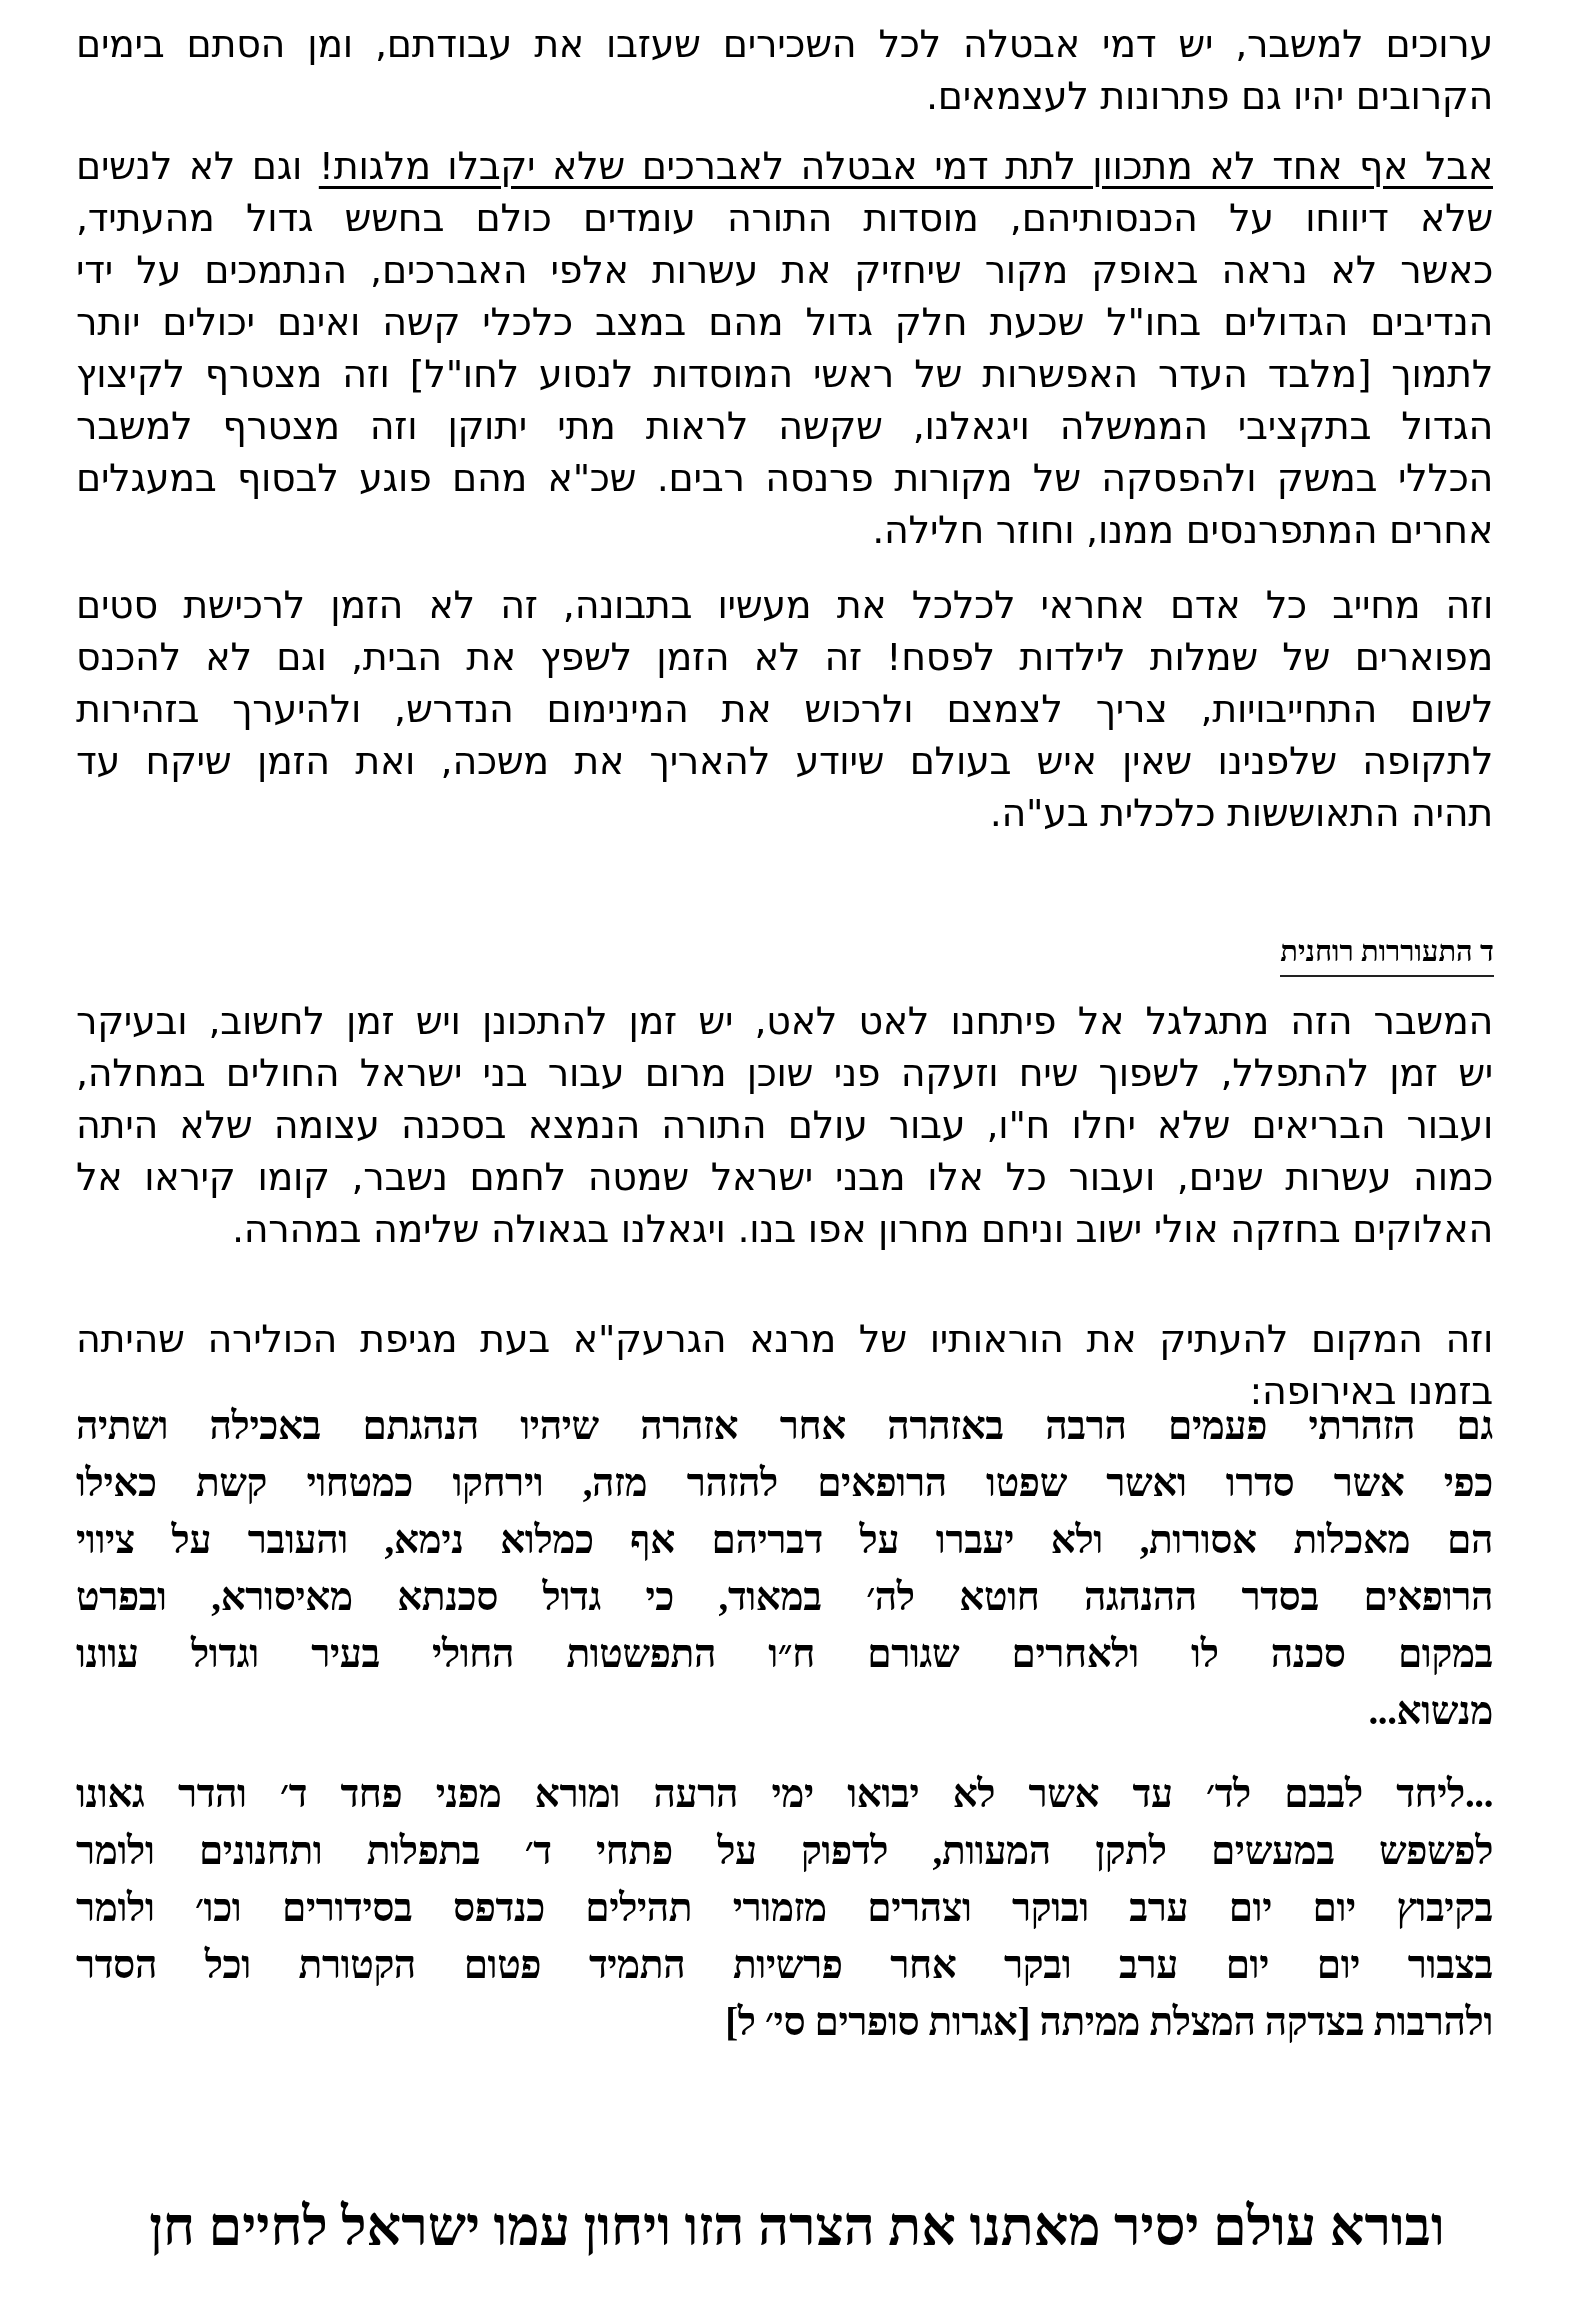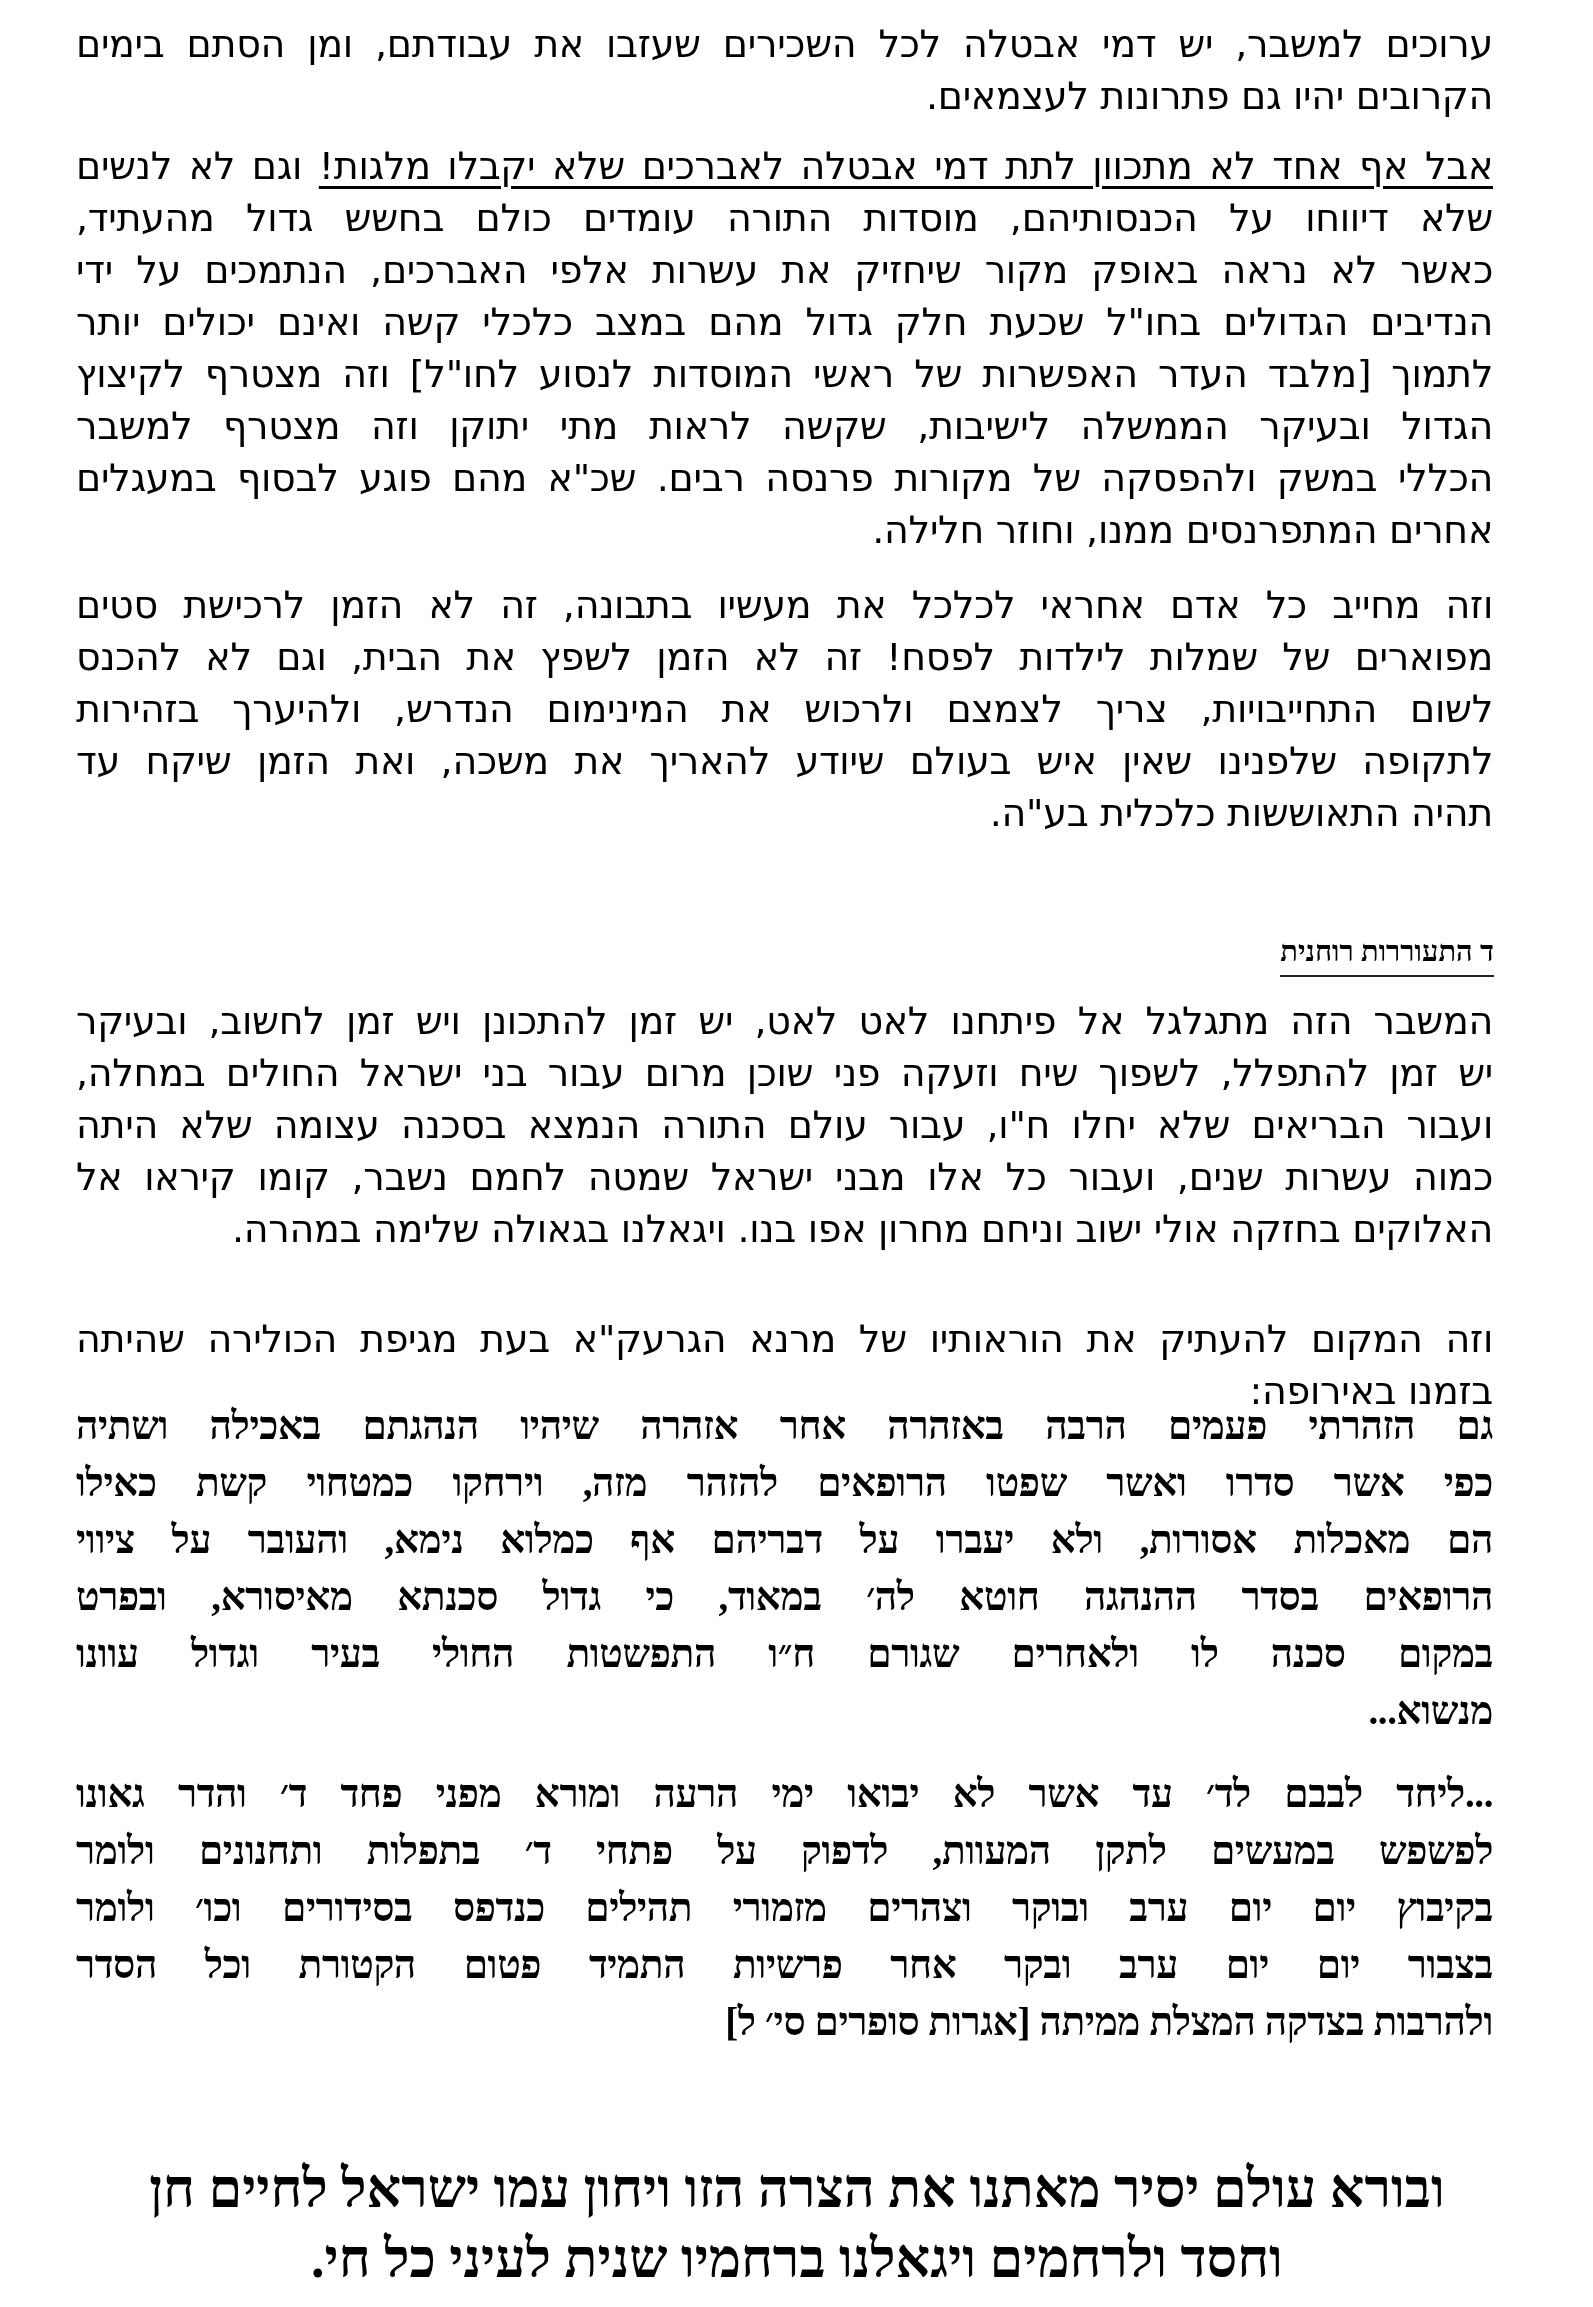--- a/index.html
+++ b/index.html
@@ -6,39 +6,39 @@
   body { width: 1594px; height: 2307px; position: relative; overflow: hidden; color: #000; }
   .page { position: absolute; left: 0; top: 0; width: 1594px; height: 2307px; direction: rtl; }
   .block { position: absolute; left: 64px; width: 1429px; }
   .line { display: block; white-space: nowrap; text-align: justify; text-align-last: justify; overflow: visible; margin-left: 12px; }
   .line.last { text-align-last: right; }
   .sans { font-family: "DejaVu Sans", sans-serif; font-size: 38px; line-height: 52px; letter-spacing: -0.3px; }
   .serif { font-family: Liberation Serif, serif; font-size: 39px; line-height: 57px; font-weight: bold; letter-spacing: -0.4px; }
   .u { text-decoration: underline; text-decoration-thickness: 2.5px; text-underline-offset: 6.7px; }
   .heading { position: absolute; right: 100px; top: 930px; font-family: "Liberation Serif", serif; font-size: 29px; line-height: 43px; font-weight: bold; border-bottom: 2.5px solid #222; padding-bottom: 1.7px; white-space: nowrap; }
   .closing { position: absolute; left: 0; width: 1594px; text-align: center; font-family: "Liberation Serif", serif; font-size: 54px; line-height: 70px; font-weight: bold; }
-  .closing .cline { display: block; white-space: nowrap; }
+  .closing .cline { display: block; white-space: nowrap; margin-top: 38px; }
 </style>
 </head>
 <body>
 
 <div class="page">
 
   <div class="block sans" style="top:18.4px;">
     <span class="line">ערוכים למשבר, יש דמי אבטלה לכל השכירים שעזבו את עבודתם, ומן הסתם בימים</span>
     <span class="line last">הקרובים יהיו גם פתרונות לעצמאים.</span>
   </div>
 
   <div class="block sans" style="top:140px;">
     <span class="line"><span class="u">אבל אף אחד לא מתכוון לתת דמי אבטלה לאברכים שלא יקבלו מלגות!</span><span> וגם לא לנשים</span></span>
     <span class="line">שלא דיווחו על הכנסותיהם, מוסדות התורה עומדים כולם בחשש גדול מהעתיד,</span>
     <span class="line">כאשר לא נראה באופק מקור שיחזיק את עשרות אלפי האברכים, הנתמכים על ידי</span>
     <span class="line">הנדיבים הגדולים בחו"ל שכעת חלק גדול מהם במצב כלכלי קשה ואינם יכולים יותר</span>
     <span class="line">לתמוך [מלבד העדר האפשרות של ראשי המוסדות לנסוע לחו"ל] וזה מצטרף לקיצוץ</span>
-    <span class="line">הגדול ובעיקר הממשלה לישיבות, שקשה לראות מתי יתוקן וזה מצטרף למשבר</span>
+    <span class="line">הגדול בתקציבי הממשלה ויגאלנו, שקשה לראות מתי יתוקן וזה מצטרף למשבר</span>
     <span class="line">הכללי במשק ולהפסקה של מקורות פרנסה רבים. שכ"א מהם פוגע לבסוף במעגלים</span>
     <span class="line last">אחרים המתפרנסים ממנו, וחוזר חלילה.</span>
   </div>
 
   <div class="block sans" style="top:579px;">
     <span class="line">וזה מחייב כל אדם אחראי לכלכל את מעשיו בתבונה, זה לא הזמן לרכישת סטים</span>
     <span class="line">מפוארים של שמלות לילדות לפסח! זה לא הזמן לשפץ את הבית, וגם לא להכנס</span>
     <span class="line">לשום התחייבויות, צריך לצמצם ולרכוש את המינימום הנדרש, ולהיערך בזהירות</span>
     <span class="line">לתקופה שלפנינו שאין איש בעולם שיודע להאריך את משכה, ואת הזמן שיקח עד</span>
     <span class="line last">תהיה התאוששות כלכלית בע"ה.</span>

